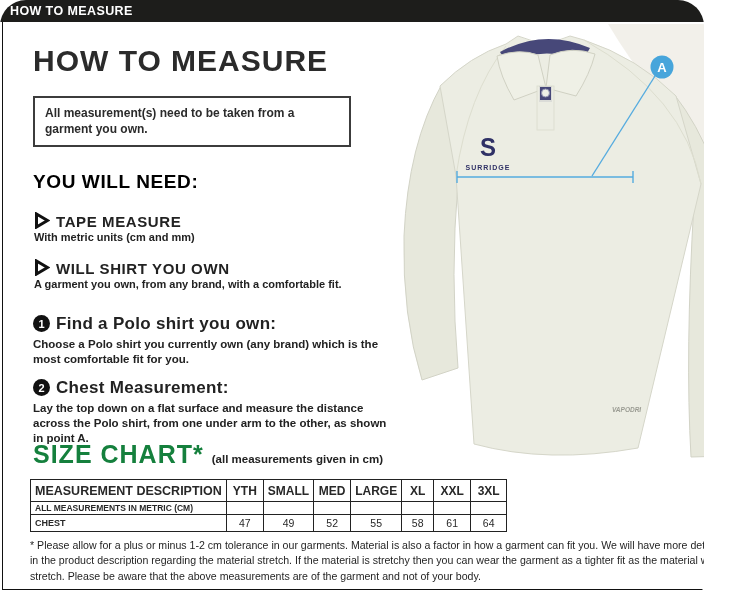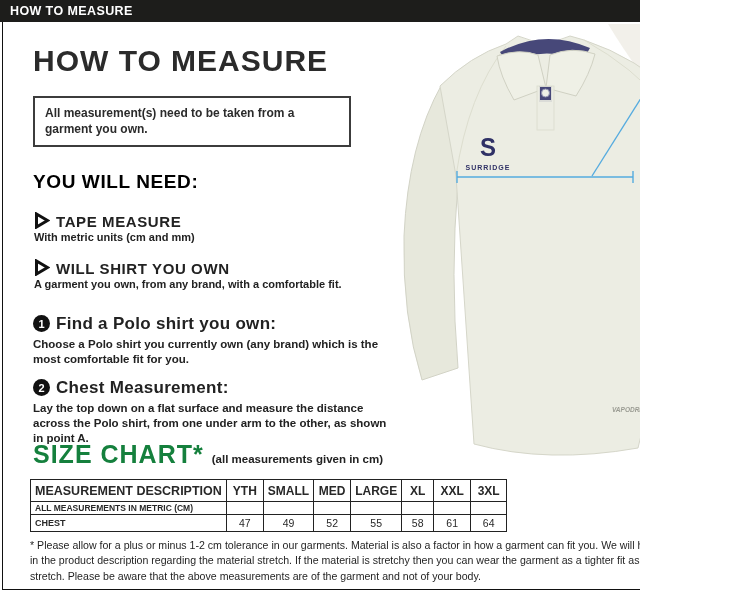--- a/index.html
+++ b/index.html
@@ -1,18 +1,18 @@
 <!DOCTYPE html>
 <html><head>
 <meta charset="utf-8">
 <style>
   html,body{margin:0;padding:0;background:#fff;}
   *{box-sizing:border-box;}
   body{font-family:"Liberation Sans", sans-serif;color:#282828;}
-  #screen{position:relative;width:640px;height:607px;background:#fff;overflow:hidden;}
+  #screen{position:relative;width:704px;height:607px;background:#fff;overflow:hidden;border-radius:26px;}
 
   
   .topbar{position:absolute;left:0;top:0;width:746px;height:22px;background:#1d1d1b;
     display:flex;align-items:center;justify-content:space-between;padding:0 8px 0 10px;}
   .topbar-title{color:#fff;font-size:12.5px;font-weight:700;letter-spacing:.4px;}
   .topbar-brand{display:flex;flex-direction:column;align-items:center;line-height:1;margin-top:2px;}
   .topbar-brand .mark{color:#fff;font-size:9px;font-weight:900;transform:scaleY(1.25);}
   .topbar-brand .name{color:#cfcfcf;font-size:3.5px;letter-spacing:.4px;font-weight:700;}
 
   

